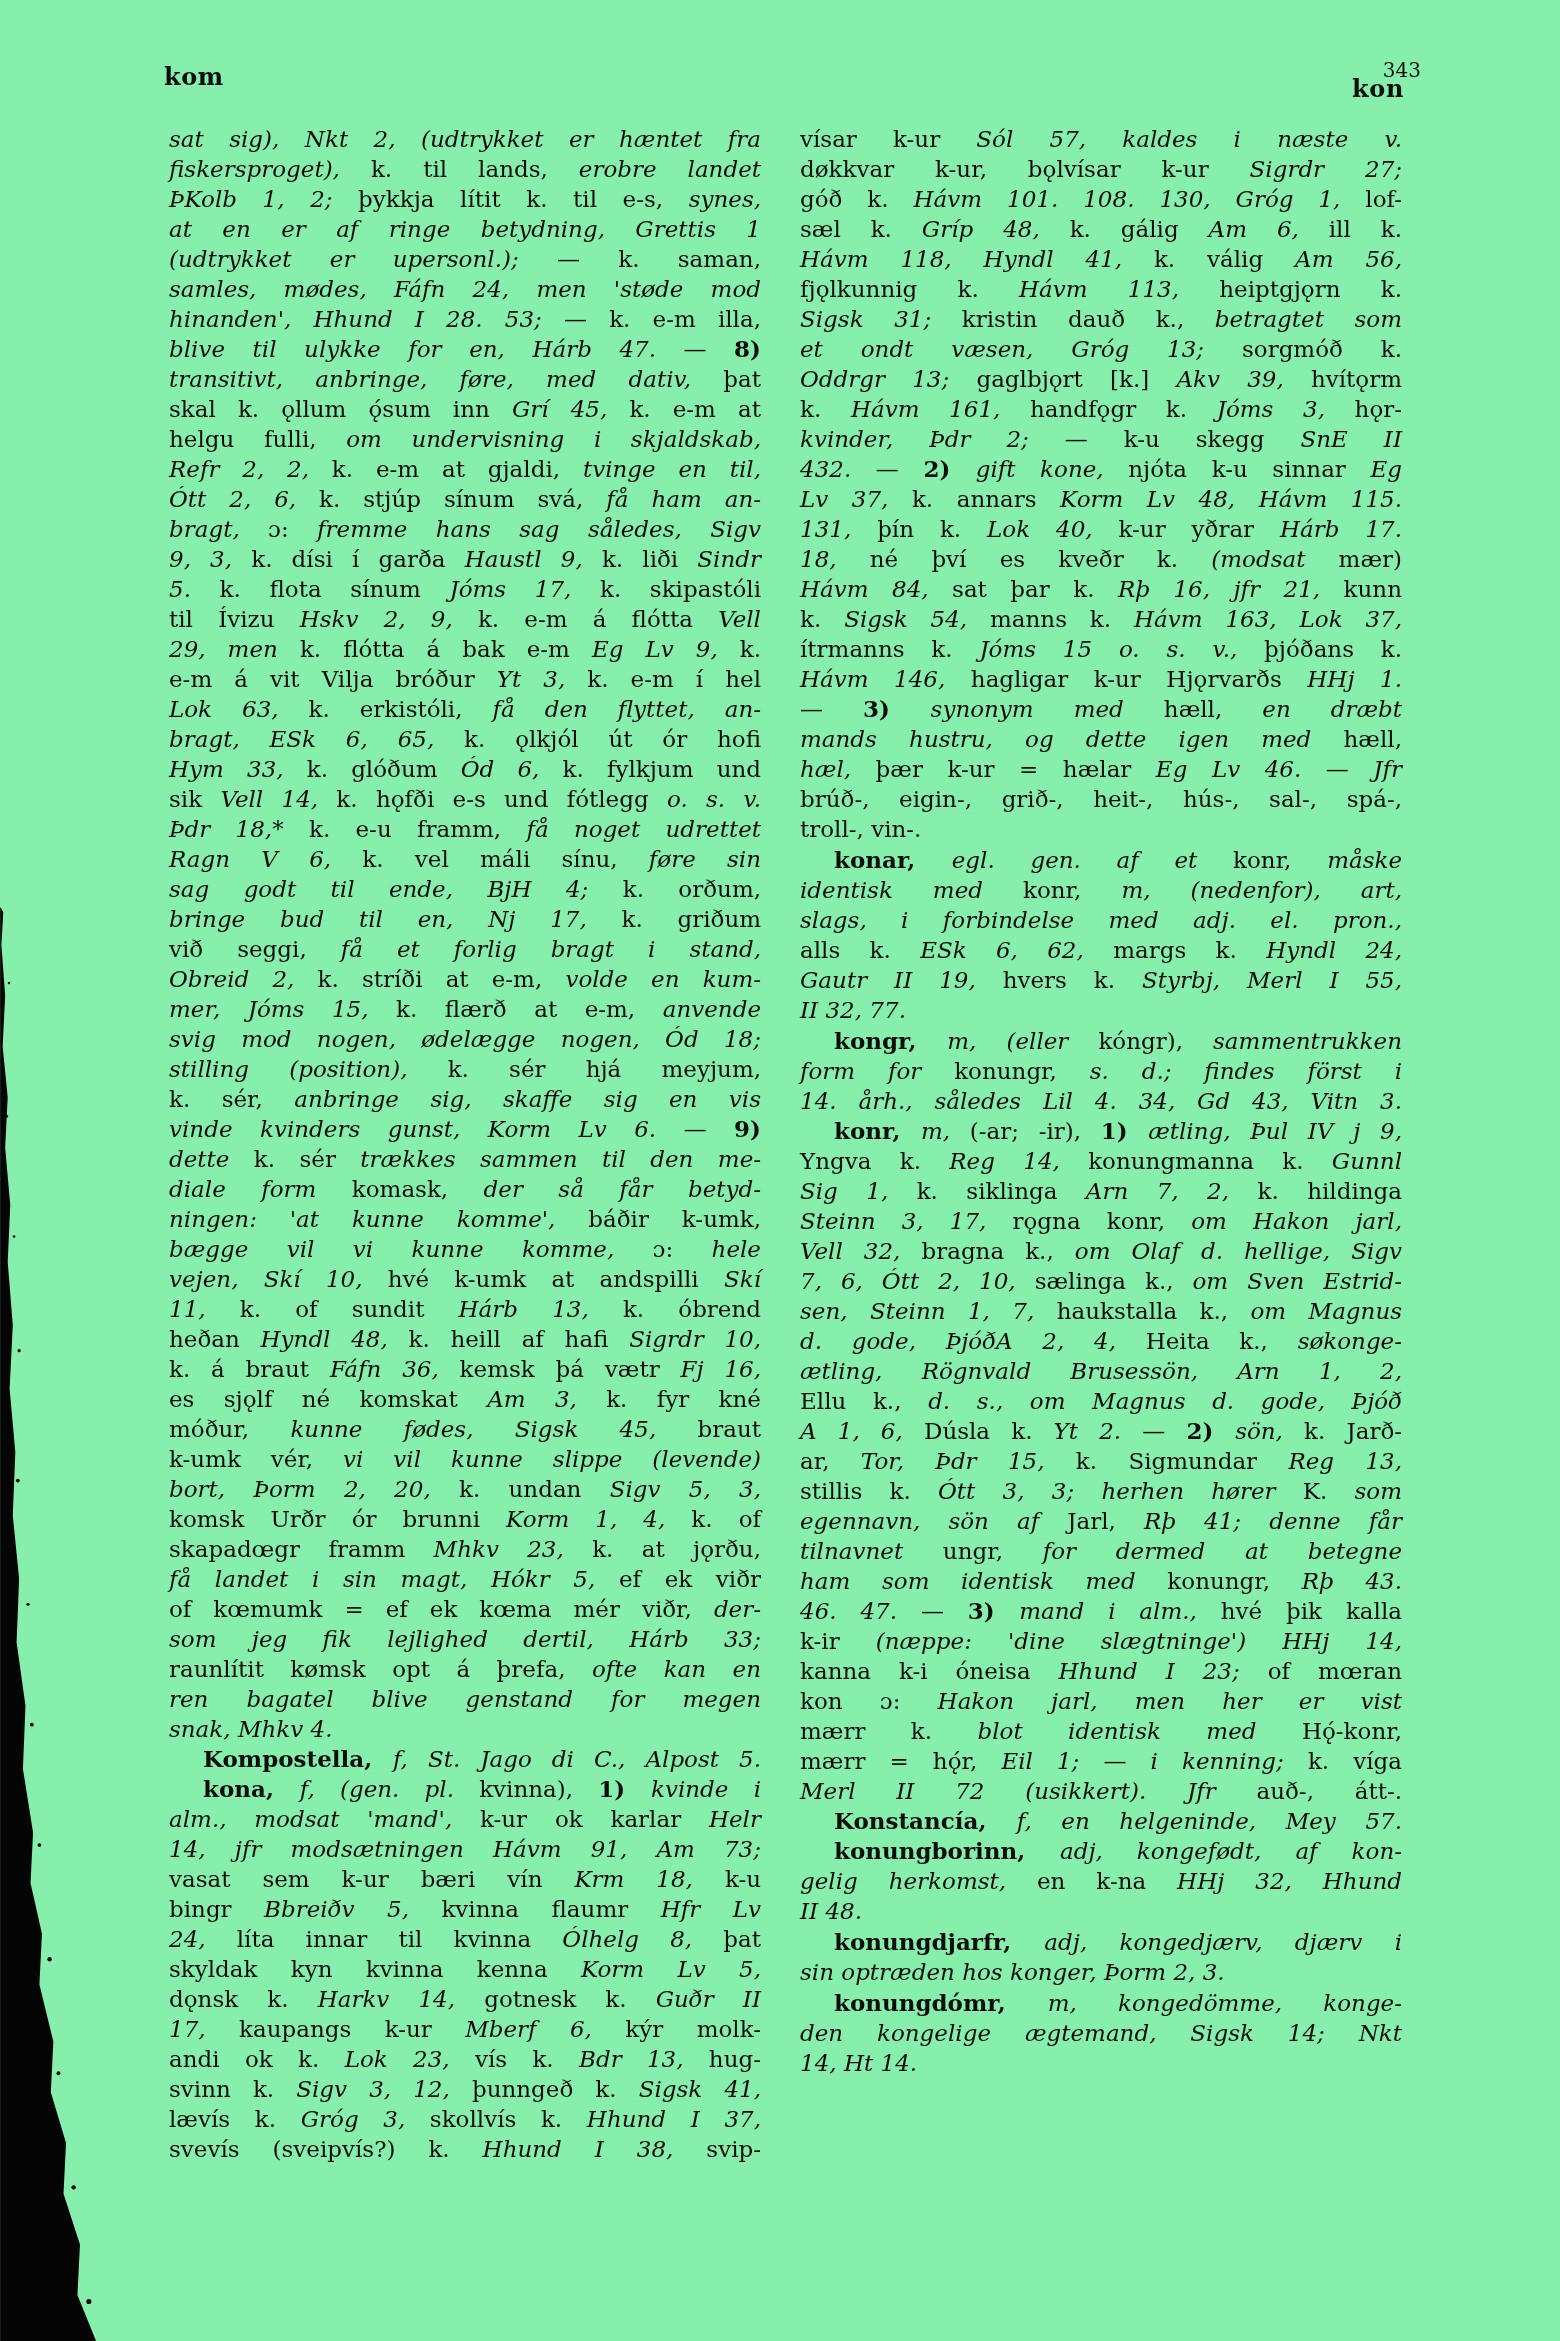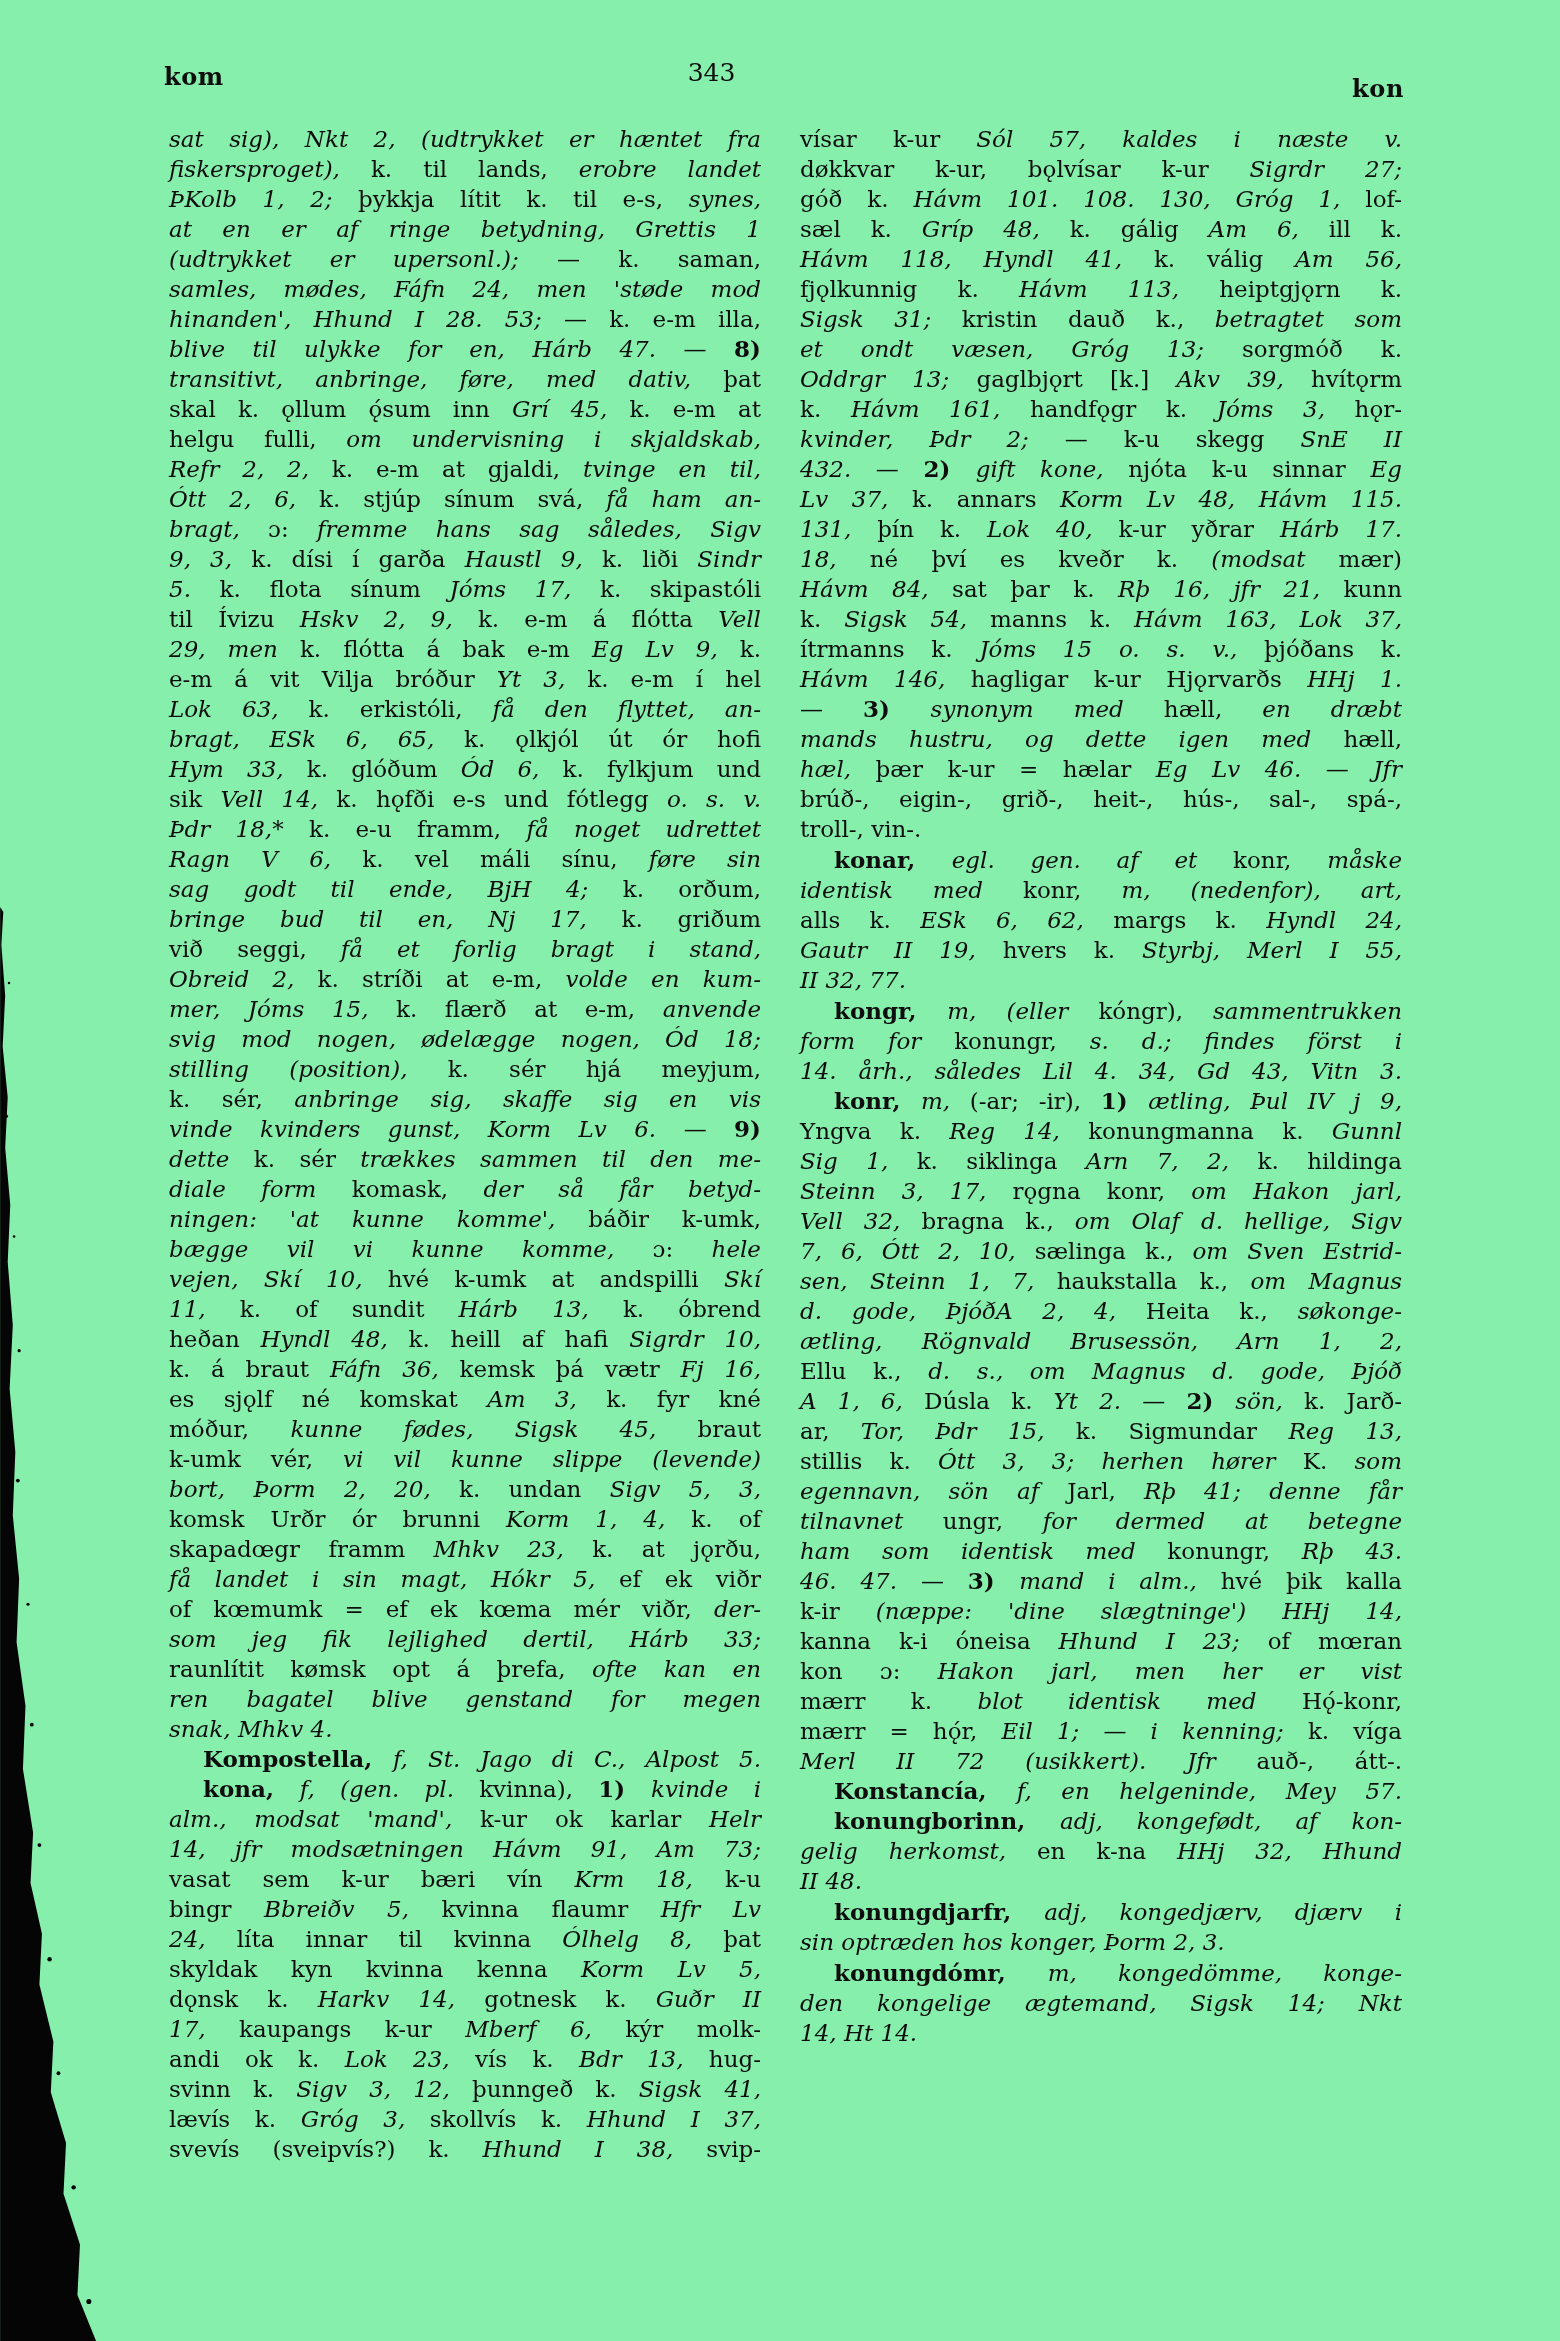--- a/index.html
+++ b/index.html
@@ -11,22 +11,22 @@
     font-family:"DejaVu Serif", serif;
     overflow:hidden;
   }
   .running-head{
     position:absolute;top:62px;
     font-size:24px;font-weight:bold;letter-spacing:0.6px;
   }
   .head-left{left:164px;}
   .head-right{left:0;width:1404px;text-align:right;font-weight:bold;margin-top:12px;}
   .page-number{
-    position:absolute;top:58px;left:8px;width:1407px;
-    text-align:center;font-size:25px;font-weight:normal;
+    position:absolute;top:58px;left:14px;width:1407px;
+    text-align:right;font-size:20px;font-weight:normal;
   }
   .column{
     position:absolute;top:124px;
   }
   .col-left{left:169px;width:592px;}
   .col-right{left:800px;width:602px;}
   .line{
     height:30px;line-height:30px;
     font-size:23px;
     text-align:justify;
@@ -142,20 +142,21 @@
       <div class="line"><span>k. </span><span class="it">Sigsk 54, </span><span>manns k. </span><span class="it">Hávm 163, Lok 37,</span></div>
       <div class="line"><span>ítrmanns k. </span><span class="it">Jóms 15 o. s. v., </span><span>þjóðans k.</span></div>
       <div class="line"><span class="it">Hávm 146, </span><span>hagligar k-ur Hjǫrvarðs </span><span class="it">HHj 1.</span></div>
       <div class="line"><span>— </span><span class="bd">3) </span><span class="it">synonym med </span><span>hæll, </span><span class="it">en dræbt</span></div>
       <div class="line"><span class="it">mands hustru, og dette igen med </span><span>hæll,</span></div>
       <div class="line"><span class="it">hæl, </span><span>þær k-ur = hælar </span><span class="it">Eg Lv 46. </span><span>— </span><span class="it">Jfr</span></div>
       <div class="line"><span>brúð-, eigin-, grið-, heit-, hús-, sal-, spá-,</span></div>
       <div class="line end"><span>troll-, vin-.</span></div>
       <div class="line indent gap"><span class="bd">konar, </span><span class="it">egl. gen. af et </span><span>konr, </span><span class="it">måske</span></div>
       <div class="line"><span class="it">identisk med </span><span>konr, </span><span class="it">m, (nedenfor), art,</span></div>
+      <div class="line"><span class="it">slags, i forbindelse med adj. el. pron.,</span></div>
       <div class="line"><span>alls k. </span><span class="it">ESk 6, 62, </span><span>margs k. </span><span class="it">Hyndl 24,</span></div>
       <div class="line"><span class="it">Gautr II 19, </span><span>hvers k. </span><span class="it">Styrbj, Merl I 55,</span></div>
       <div class="line end"><span class="it">II 32, 77.</span></div>
       <div class="line indent gap"><span class="bd">kongr, </span><span class="it">m, (eller </span><span>kóngr), </span><span class="it">sammentrukken</span></div>
       <div class="line"><span class="it">form for </span><span>konungr, </span><span class="it">s. d.; findes först i</span></div>
       <div class="line"><span class="it">14. årh., således Lil 4. 34, Gd 43, Vitn 3.</span></div>
       <div class="line indent"><span class="bd">konr, </span><span class="it">m, </span><span>(-ar; -ir), </span><span class="bd">1) </span><span class="it">ætling, Þul IV j 9,</span></div>
       <div class="line"><span>Yngva k. </span><span class="it">Reg 14, </span><span>konungmanna k. </span><span class="it">Gunnl</span></div>
       <div class="line"><span class="it">Sig 1, </span><span>k. siklinga </span><span class="it">Arn 7, 2, </span><span>k. hildinga</span></div>
       <div class="line"><span class="it">Steinn 3, 17, </span><span>rǫgna konr, </span><span class="it">om Hakon jarl,</span></div>

